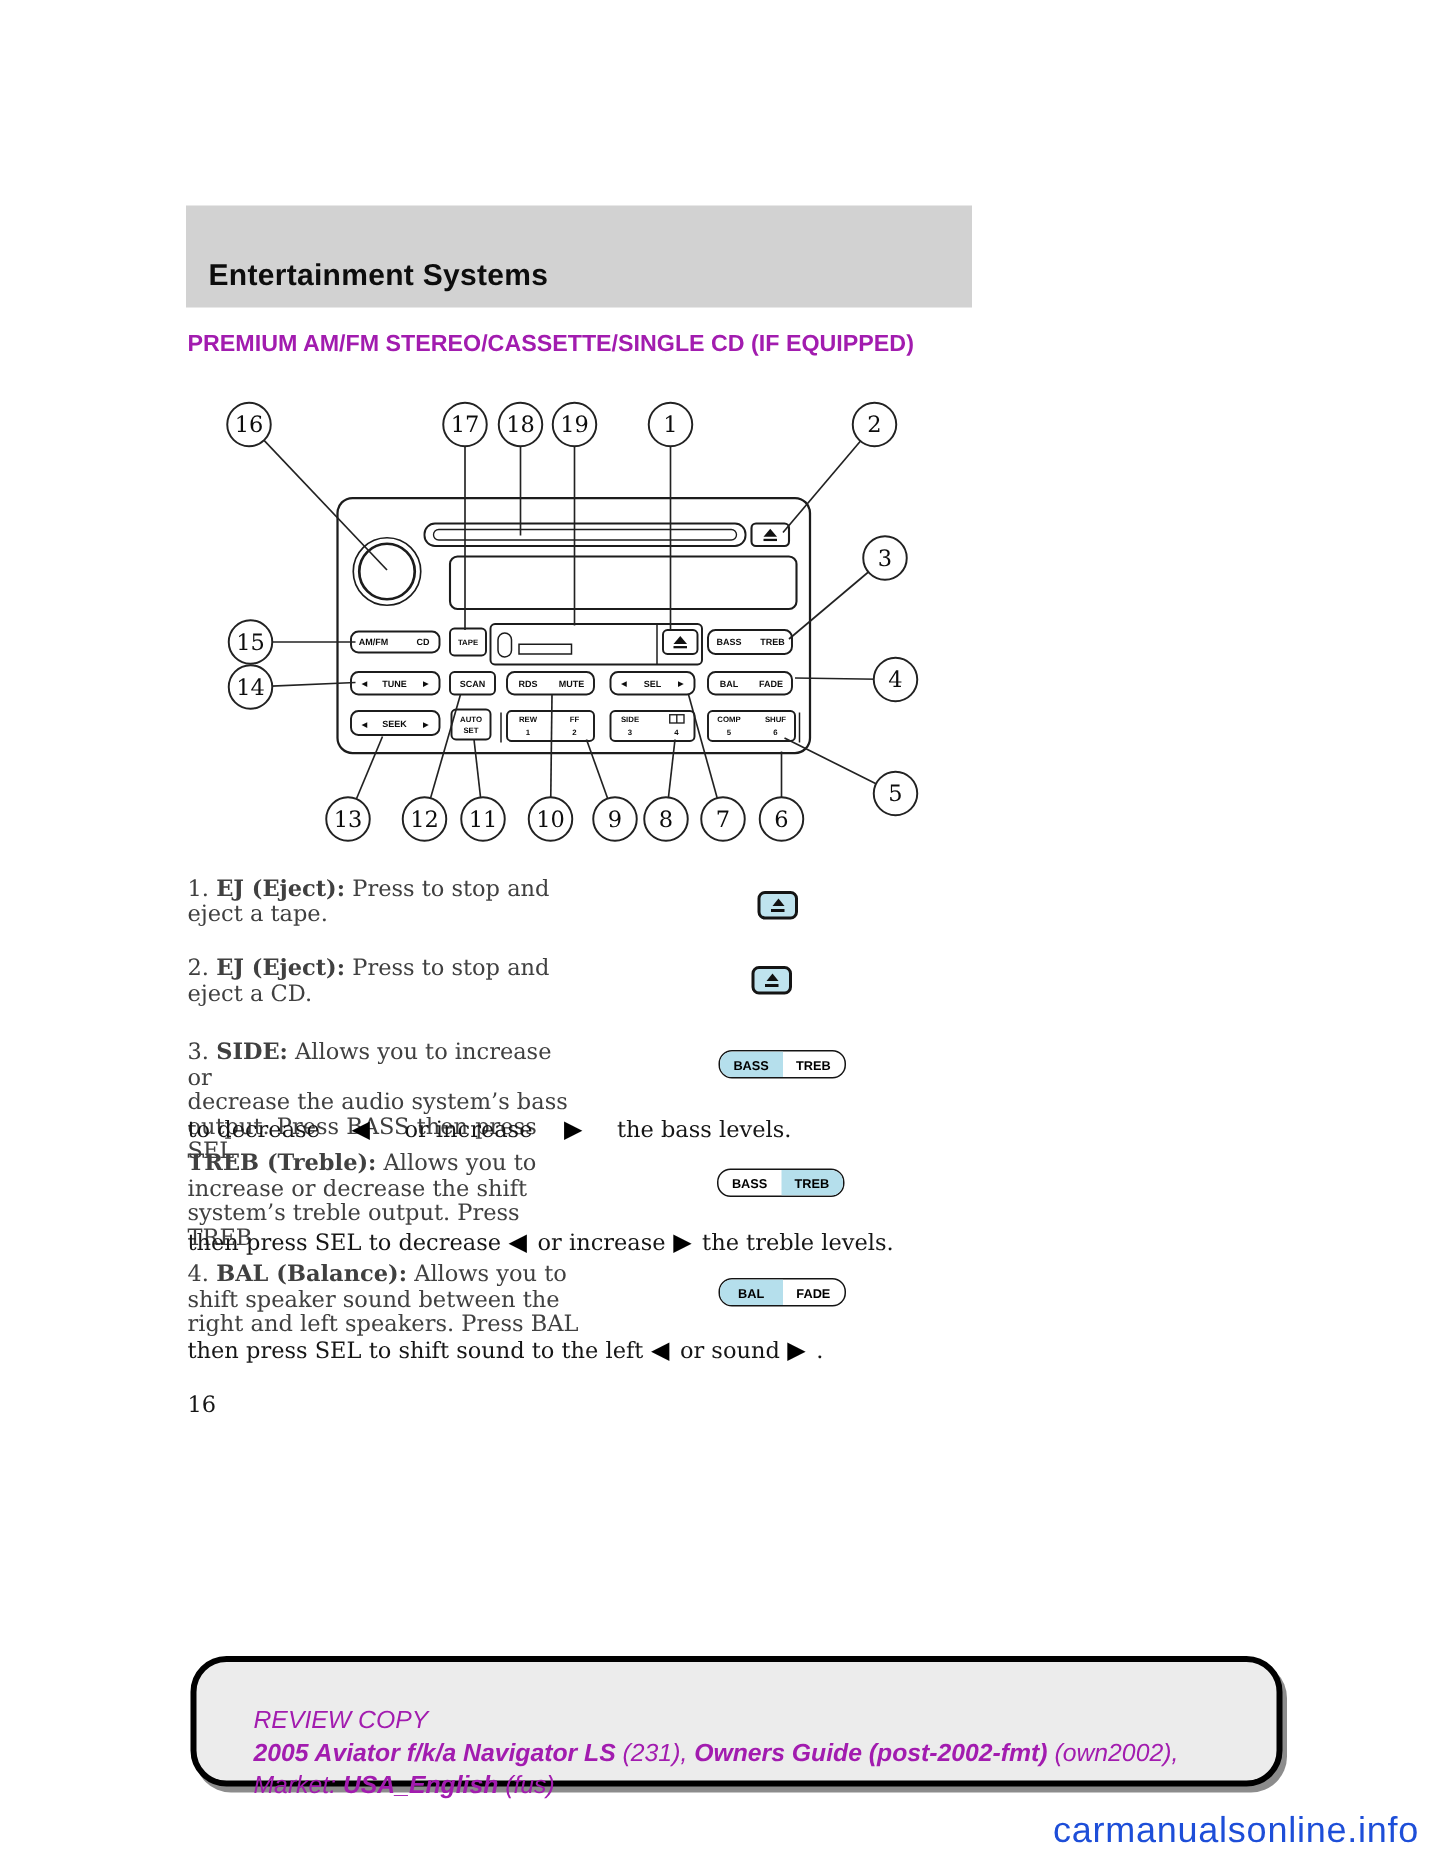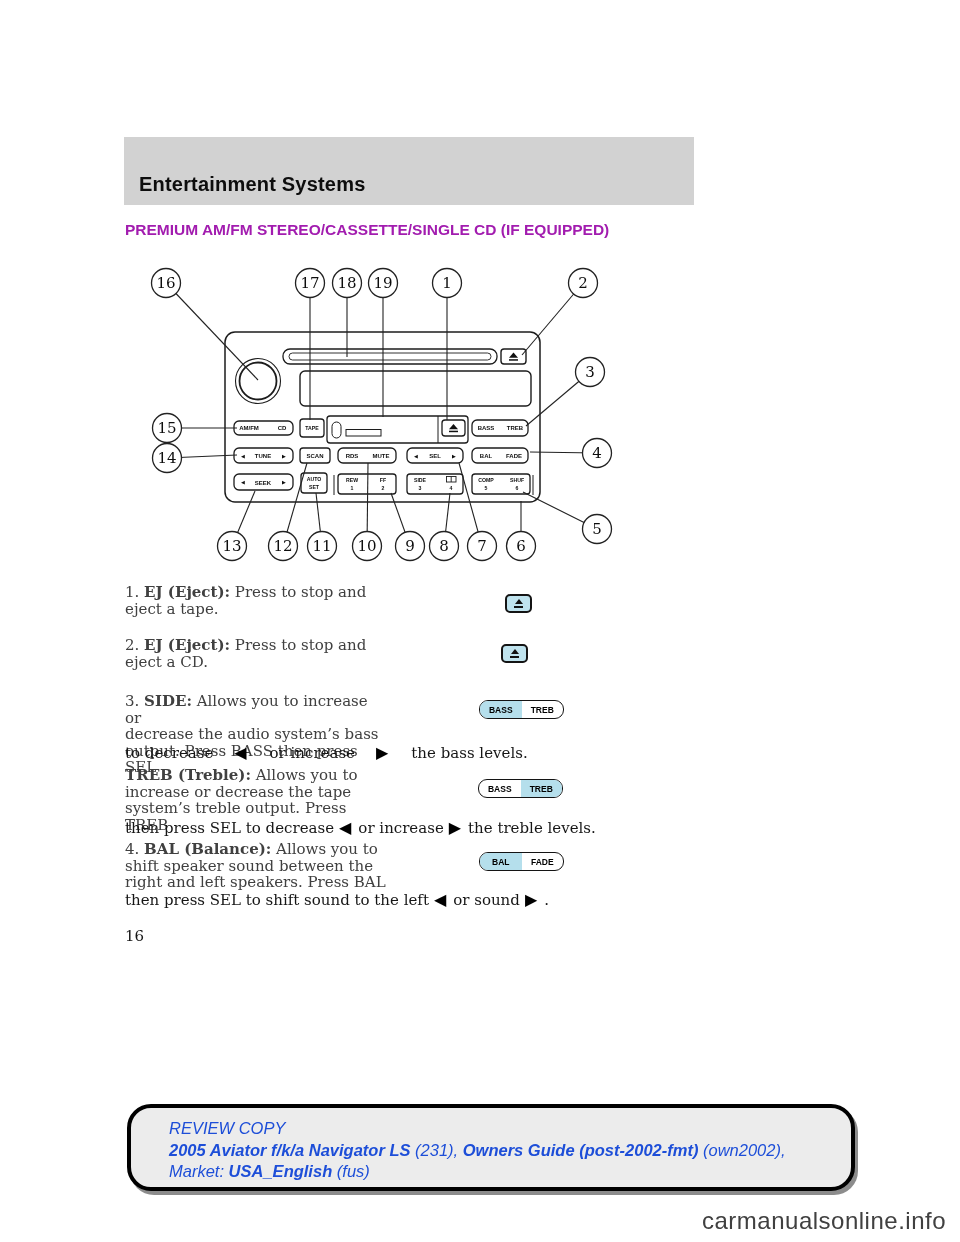--- a/index.html
+++ b/index.html
@@ -5,21 +5,21 @@
   * { margin:0; padding:0; box-sizing:border-box; }
   html,body { background:#fff; }
   body {
     width:960px; height:1242px; position:relative; overflow:hidden;
     font-family:"DejaVu Serif", serif; color:#111;
   }
   .abs { position:absolute; }
 
   
   .section-bar {
-    left:124px; top:137px; width:570px; height:68px;
+    left:124px; top:137px; width:524px; height:68px;
     background:#d2d2d2; display:flex; align-items:flex-end;
   }
   .section-bar h1 {
     font-family:"Liberation Sans", sans-serif; font-weight:bold;
     font-size:20px; color:#0d0d0d; padding:0 0 9px 15px; letter-spacing:0.2px;
   }
   .subhead {
     left:125px; top:221px; width:520px;
     font-family:"Liberation Sans", sans-serif; font-weight:bold;
     font-size:15.5px; color:#a21caf; white-space:nowrap;
@@ -57,28 +57,28 @@
   .pill .active { background:#b5dfec; }
 
   .page-num { left:125px; top:927px; font-size:15px; color:#161616; }
 
   
   .footer-box {
     left:127px; top:1104px; width:728px; height:87px;
     background:#ececec; border:4.5px solid #000; border-radius:24px;
     box-shadow:3px 4px 0 rgba(0,0,0,0.45);
     font-family:"Liberation Sans", sans-serif; font-style:italic;
-    font-size:16.5px; line-height:21.5px; color:#1d4ed8;
-    padding:10px 0 0 38px;
+    font-size:16.5px; line-height:21.5px; color:#a21caf;
+    padding:29px 0 0 38px;
   }
   .footer-box .b { font-weight:bold; }
 
   .watermark {
     right:14px; top:1207px;
-    font-family:"Liberation Sans", sans-serif; font-size:24px; color:#404040;
+    font-family:"Liberation Sans", sans-serif; font-size:24px; color:#1d4ed8;
     letter-spacing:0.5px; text-decoration:none;
   }
 </style>
 </head>
 <body>
 
 <div class="abs section-bar">
   <h1>Entertainment Systems</h1>
 </div>
 
@@ -269,21 +269,21 @@
     <span class="arr">▶</span>
     <span>the bass levels.</span>
 </div>
 <div class="pill" style="left:479px; top:700px;">
   <div class="half active">BASS</div>
   <div class="half">TREB</div>
 </div>
 
 <div class="item-text" style="top:767px; width:262px;">
   <div><b>TREB (Treble):</b> <span>Allows you to</span></div>
-  <div>increase or decrease the tape</div>
+  <div>increase or decrease the shift</div>
   <div>system’s treble output. Press TREB</div>
 </div>
 <div class="wide-line" style="top:819px;">
   <span>then press SEL to decrease</span>
     <span class="arr">◀</span>
     <span>or increase</span>
     <span class="arr">▶</span>
     <span>the treble levels.</span>
 </div>
 <div class="pill" style="left:478px; top:779px;">

